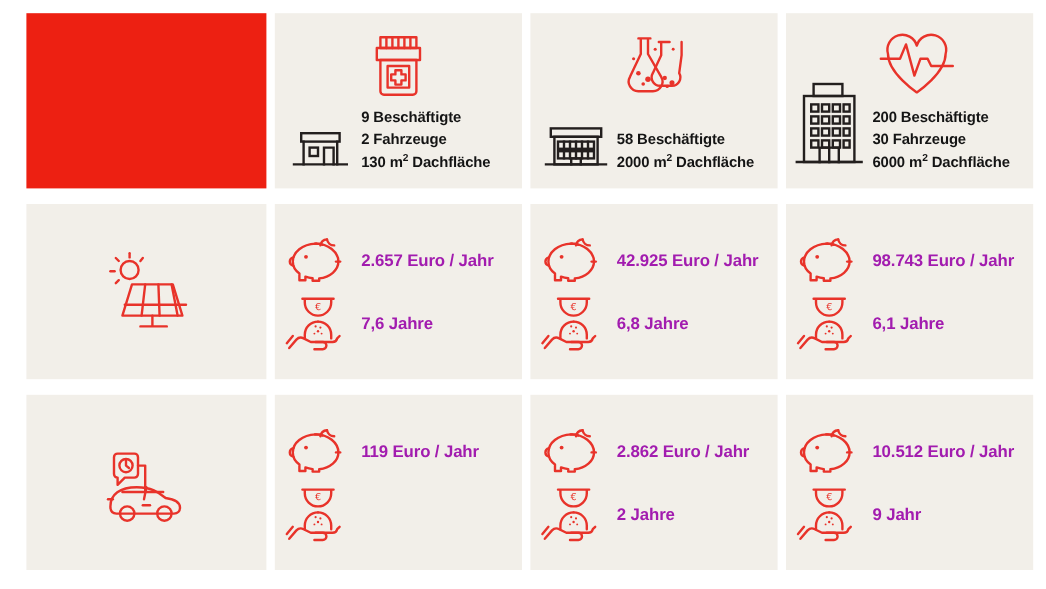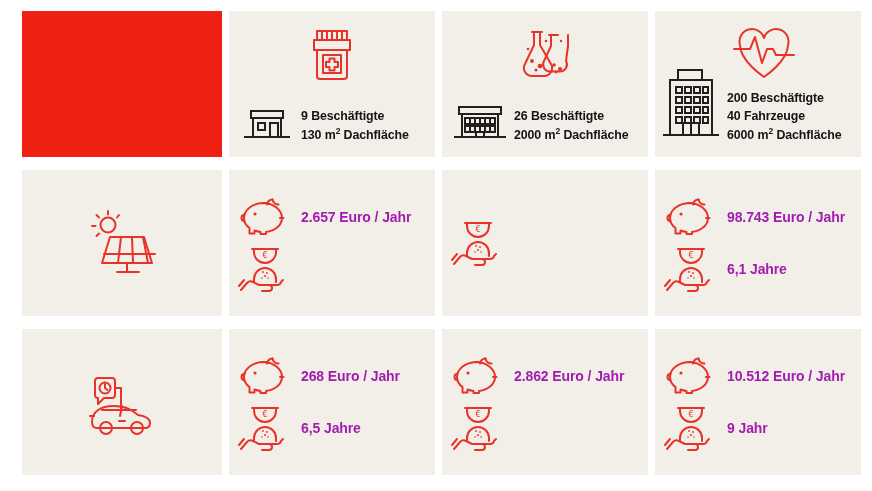--- a/index.html
+++ b/index.html
@@ -131,20 +131,21 @@
             <svg width="52" height="40" viewBox="0 0 52 40">
               <rect class="dk" x="10" y="8" width="32" height="7"></rect>
               <path class="dk" d="M12 15 v19 M40 15 v19"></path>
               <path class="dk" d="M4 34 h44"></path>
               <rect class="dk" x="17" y="20" width="7" height="7" stroke-width="1.8"></rect>
               <path class="dk" d="M29 34 v-14 h8 v14"></path>
             </svg>
           </div>
           <div class="hdr-lines">
             <div>9 Beschäftigte</div>
+            <div>2 Fahrzeuge</div>
             <div><span>130 m</span><sup>2</sup><span> Dachfläche</span></div>
           </div>
         </div>
       </div>
     </div>
 
     <div class="card">
       <div class="hdr">
         <div class="hdr-topicon">
           <svg width="58" height="58" viewBox="0 0 58 58">
@@ -172,21 +173,21 @@
               <g class="dk" stroke-width="1.5">
                 <rect x="12" y="17" width="30" height="6"></rect>
                 <path d="M17 17 v6 M22 17 v6 M27 17 v6 M32 17 v6 M37 17 v6"></path>
                 <rect x="12" y="25" width="30" height="6"></rect>
                 <path d="M17 25 v6 M22 25 v6 M27 25 v6 M32 25 v6 M37 25 v6"></path>
               </g>
               <path class="dk" d="M23 36 v-5 h8 v5"></path>
             </svg>
           </div>
           <div class="hdr-lines">
-            <div>26 Beschäftigte</div>
+            <div>58 Beschäftigte</div>
             <div><span>2000 m</span><sup>2</sup><span> Dachfläche</span></div>
           </div>
         </div>
       </div>
     </div>
 
     <div class="card">
       <div class="hdr">
         <div class="hdr-topicon" style="left:12px;right:0;justify-content:center;">
           <svg width="64" height="56" viewBox="0 0 64 56">
@@ -216,21 +217,21 @@
                 <rect x="14" y="52" width="6" height="6"></rect>
                   <rect x="23" y="52" width="6" height="6"></rect>
                 <rect x="32" y="52" width="6" height="6"></rect>
                   <rect x="41" y="52" width="5" height="6"></rect>
               </g>
               <path class="dk" d="M21 70 v-12 h16 v12 M29 58 v12"></path>
             </svg>
           </div>
           <div class="hdr-lines">
             <div>200 Beschäftigte</div>
-            <div>40 Fahrzeuge</div>
+            <div>30 Fahrzeuge</div>
             <div><span>6000 m</span><sup>2</sup><span> Dachfläche</span></div>
           </div>
         </div>
       </div>
     </div>
 
     <div class="card">
       <div class="label-card">
         <span>
           <svg width="76" height="70" viewBox="0 0 76 70">
@@ -283,45 +284,61 @@
                   <circle cx="28" cy="32" r="1"></circle>
                 <circle cx="25" cy="34" r="0.8"></circle>
                   <circle cx="31" cy="34" r="0.8"></circle>
               </g>
               <text class="rdf" x="28" y="14" font-size="8" text-anchor="middle" font-family="DejaVu Sans, sans-serif">€</text>
               <path class="rd" d="M4 46 l6 -7 a5 5 0 0 1 6 -1 l6 3 h10 a3 3 0 0 1 0 6 h-7"></path>
               <path class="rd" d="M26 41 h14 a4 4 0 0 0 4 -3 l2 -2" stroke-width="1.6"></path>
               <path class="rd" d="M2 42 l5 -6" stroke-width="3"></path>
             </svg>
           </span>
+          <span class="stat-val">7,6 Jahre</span>
         </div>
       </div>
     </div>
 
     <div class="card">
       <div class="stat">
+        <div class="stat-row">
+          <span class="stat-ico">
+            <svg width="52" height="44" viewBox="0 0 52 44">
+              <path class="rd" d="M30 9 a11 11 0 0 0 -4.5 -1 a13 13 0 0 0 -2 0"></path>
+              <path class="rd" d="M33.5 4.5 a6 6 0 0 0 -5.5 5"></path>
+              <path class="rd" d="M39.5 9.5 a6 6 0 0 1 -6 -5"></path>
+              <path class="rd" d="M24 8 C13 8.5 5 15 5 23 c0 4 2 7.5 5.5 10 v5.5 h5 v-3 a26 26 0 0 0 6 1.4 v2.1 h5.5 v-2 c9 -1 16 -6.8 16 -14 C43 15 34.5 8 24 8 Z"></path>
+              <path class="rd" d="M5.5 19.5 c-2 0.5 -3 2 -3 3.5 c0 1.5 1 3 3 3.5" stroke-width="1.8"></path>
+              <circle class="rdf" cx="16" cy="19" r="1.6"></circle>
+              <path class="rd" d="M41 23 h3.5" stroke-width="1.8"></path>
+            </svg>
+          </span>
+          <span class="stat-val">42.925 Euro / Jahr</span>
+        </div>
         <div class="stat-row">
           <span class="stat-ico">
             <svg width="56" height="50" viewBox="0 0 56 50">
               <path class="rd" d="M15 5 h26 M17 5 v3 a11 11 0 0 0 11 11 a11 11 0 0 0 11 -11 v-3"></path>
               <path class="rd" d="M17 38 v-3 a11 11 0 0 1 11 -11 a11 11 0 0 1 11 11 v3" stroke-width="1.6"></path>
               <g class="rdf">
                 <circle cx="28" cy="24" r="1"></circle>
                   <circle cx="26" cy="28" r="0.9"></circle>
                 <circle cx="30" cy="29" r="0.9"></circle>
                   <circle cx="28" cy="32" r="1"></circle>
                 <circle cx="25" cy="34" r="0.8"></circle>
                   <circle cx="31" cy="34" r="0.8"></circle>
               </g>
               <text class="rdf" x="28" y="14" font-size="8" text-anchor="middle" font-family="DejaVu Sans, sans-serif">€</text>
               <path class="rd" d="M4 46 l6 -7 a5 5 0 0 1 6 -1 l6 3 h10 a3 3 0 0 1 0 6 h-7"></path>
               <path class="rd" d="M26 41 h14 a4 4 0 0 0 4 -3 l2 -2" stroke-width="1.6"></path>
               <path class="rd" d="M2 42 l5 -6" stroke-width="3"></path>
             </svg>
           </span>
+          <span class="stat-val">6,8 Jahre</span>
         </div>
       </div>
     </div>
 
     <div class="card">
       <div class="stat">
         <div class="stat-row">
           <span class="stat-ico">
             <svg width="52" height="44" viewBox="0 0 52 44">
               <path class="rd" d="M30 9 a11 11 0 0 0 -4.5 -1 a13 13 0 0 0 -2 0"></path>
@@ -386,42 +403,41 @@
             <svg width="52" height="44" viewBox="0 0 52 44">
               <path class="rd" d="M30 9 a11 11 0 0 0 -4.5 -1 a13 13 0 0 0 -2 0"></path>
               <path class="rd" d="M33.5 4.5 a6 6 0 0 0 -5.5 5"></path>
               <path class="rd" d="M39.5 9.5 a6 6 0 0 1 -6 -5"></path>
               <path class="rd" d="M24 8 C13 8.5 5 15 5 23 c0 4 2 7.5 5.5 10 v5.5 h5 v-3 a26 26 0 0 0 6 1.4 v2.1 h5.5 v-2 c9 -1 16 -6.8 16 -14 C43 15 34.5 8 24 8 Z"></path>
               <path class="rd" d="M5.5 19.5 c-2 0.5 -3 2 -3 3.5 c0 1.5 1 3 3 3.5" stroke-width="1.8"></path>
               <circle class="rdf" cx="16" cy="19" r="1.6"></circle>
               <path class="rd" d="M41 23 h3.5" stroke-width="1.8"></path>
             </svg>
           </span>
-          <span class="stat-val">268 Euro / Jahr</span>
+          <span class="stat-val">119 Euro / Jahr</span>
         </div>
         <div class="stat-row">
           <span class="stat-ico">
             <svg width="56" height="50" viewBox="0 0 56 50">
               <path class="rd" d="M15 5 h26 M17 5 v3 a11 11 0 0 0 11 11 a11 11 0 0 0 11 -11 v-3"></path>
               <path class="rd" d="M17 38 v-3 a11 11 0 0 1 11 -11 a11 11 0 0 1 11 11 v3" stroke-width="1.6"></path>
               <g class="rdf">
                 <circle cx="28" cy="24" r="1"></circle>
                   <circle cx="26" cy="28" r="0.9"></circle>
                 <circle cx="30" cy="29" r="0.9"></circle>
                   <circle cx="28" cy="32" r="1"></circle>
                 <circle cx="25" cy="34" r="0.8"></circle>
                   <circle cx="31" cy="34" r="0.8"></circle>
               </g>
               <text class="rdf" x="28" y="14" font-size="8" text-anchor="middle" font-family="DejaVu Sans, sans-serif">€</text>
               <path class="rd" d="M4 46 l6 -7 a5 5 0 0 1 6 -1 l6 3 h10 a3 3 0 0 1 0 6 h-7"></path>
               <path class="rd" d="M26 41 h14 a4 4 0 0 0 4 -3 l2 -2" stroke-width="1.6"></path>
               <path class="rd" d="M2 42 l5 -6" stroke-width="3"></path>
             </svg>
           </span>
-          <span class="stat-val">6,5 Jahre</span>
         </div>
       </div>
     </div>
 
     <div class="card">
       <div class="stat">
         <div class="stat-row">
           <span class="stat-ico">
             <svg width="52" height="44" viewBox="0 0 52 44">
               <path class="rd" d="M30 9 a11 11 0 0 0 -4.5 -1 a13 13 0 0 0 -2 0"></path>
@@ -447,20 +463,21 @@
                   <circle cx="28" cy="32" r="1"></circle>
                 <circle cx="25" cy="34" r="0.8"></circle>
                   <circle cx="31" cy="34" r="0.8"></circle>
               </g>
               <text class="rdf" x="28" y="14" font-size="8" text-anchor="middle" font-family="DejaVu Sans, sans-serif">€</text>
               <path class="rd" d="M4 46 l6 -7 a5 5 0 0 1 6 -1 l6 3 h10 a3 3 0 0 1 0 6 h-7"></path>
               <path class="rd" d="M26 41 h14 a4 4 0 0 0 4 -3 l2 -2" stroke-width="1.6"></path>
               <path class="rd" d="M2 42 l5 -6" stroke-width="3"></path>
             </svg>
           </span>
+          <span class="stat-val">2 Jahre</span>
         </div>
       </div>
     </div>
 
     <div class="card">
       <div class="stat">
         <div class="stat-row">
           <span class="stat-ico">
             <svg width="52" height="44" viewBox="0 0 52 44">
               <path class="rd" d="M30 9 a11 11 0 0 0 -4.5 -1 a13 13 0 0 0 -2 0"></path>

